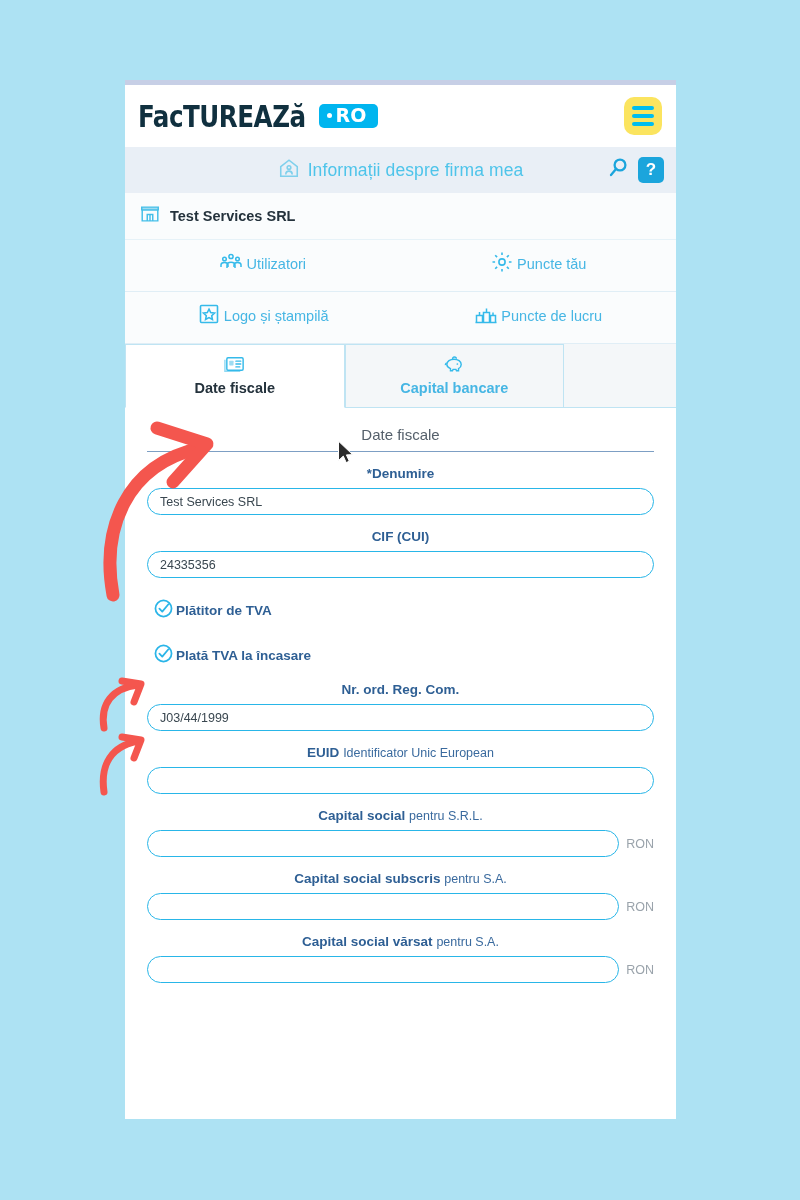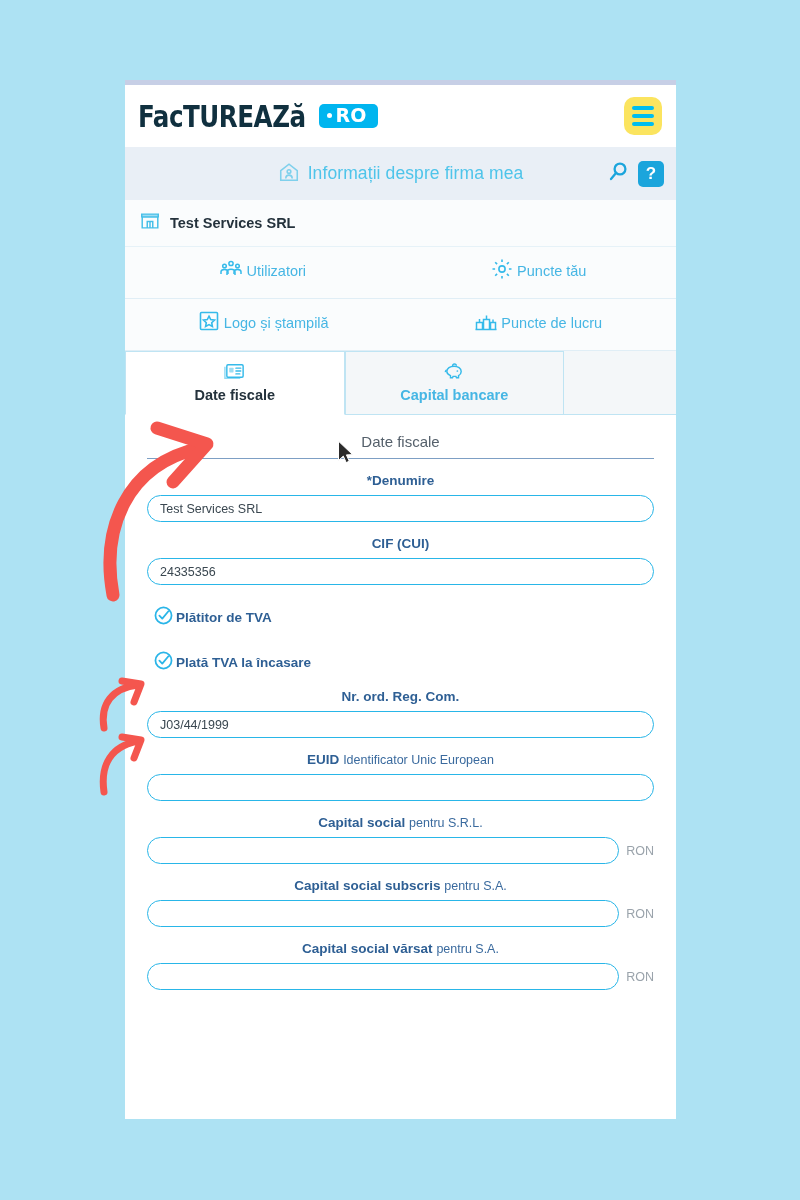--- a/index.html
+++ b/index.html
@@ -42,21 +42,21 @@
   }
   .hamburger{
     width:38px;height:38px;border-radius:10px;background:#fbe45f;
     display:flex;flex-direction:column;align-items:center;justify-content:center;
     gap:4px;cursor:pointer;
   }
   .hamburger span{display:block;width:22px;height:4px;border-radius:2px;background:#00bdf0;}
 
   
   .titlebar{
-    height:53px;background:#e9eff6;display:flex;align-items:center;
+    height:46px;background:#e9eff6;display:flex;align-items:center;
     justify-content:center;position:relative;
   }
   .titlebar .title-wrap{display:flex;align-items:center;gap:8px;}
   .titlebar .title-text{
     color:#4ec4ea;font-size:17.5px;font-family:"Liberation Sans", sans-serif;
     letter-spacing:.1px;
   }
   .titlebar .right-icons{
     position:absolute;right:12px;top:50%;transform:translateY(-50%);
     display:flex;align-items:center;gap:8px;

